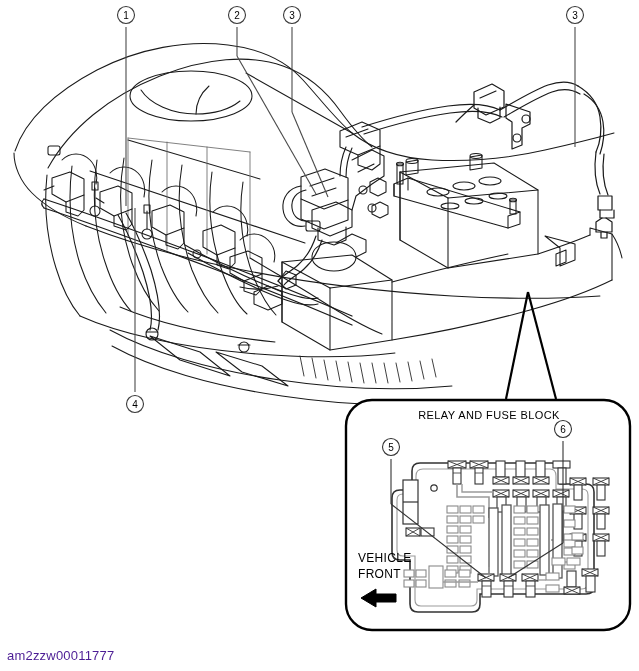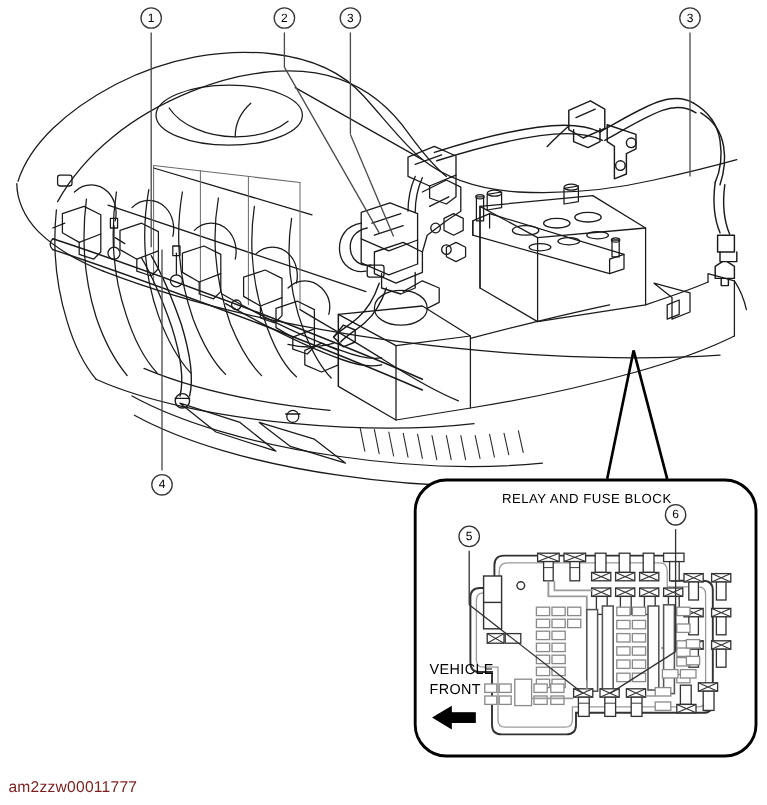--- a/index.html
+++ b/index.html
@@ -26,21 +26,21 @@
     left: 0; top: 0;
     width: 639px;
     height: 671px;
     display: block;
   }
   .caption {
     position: absolute;
     left: 7px;
     top: 648px;
     font-size: 13px;
-    color: #7f1d1d;
+    color: #4c1d95;
     letter-spacing: 0.2px;
     font-family: "Liberation Sans", sans-serif;
   }
   text {
     font-family: "Liberation Sans", sans-serif;
     fill: #000;
   }
   .callout-num {
     font-size: 10px;
     text-anchor: middle;

